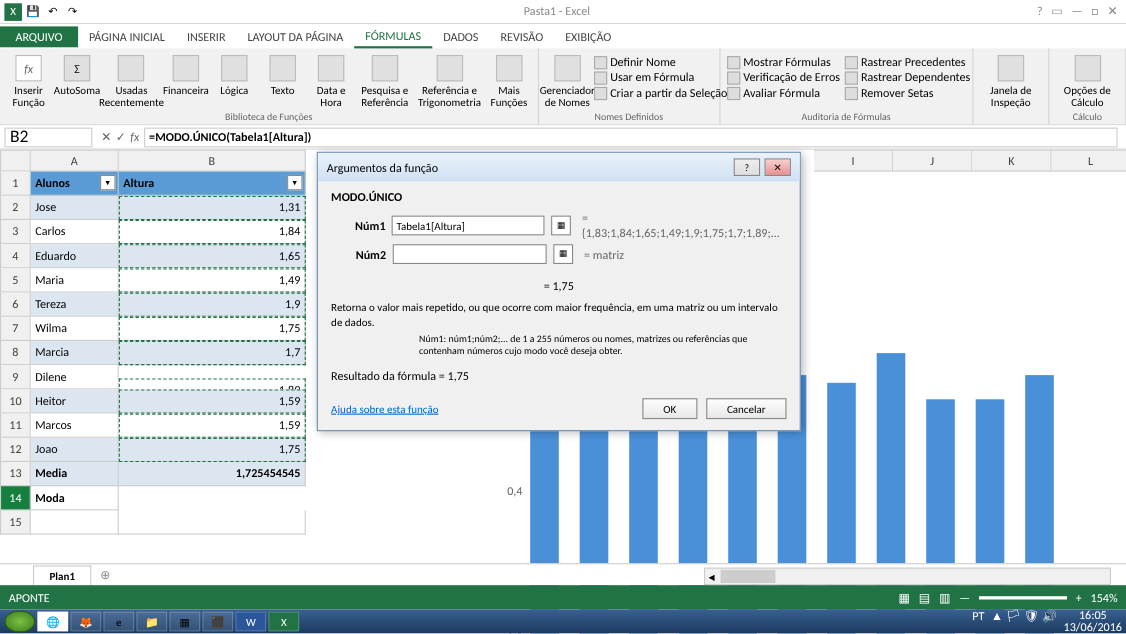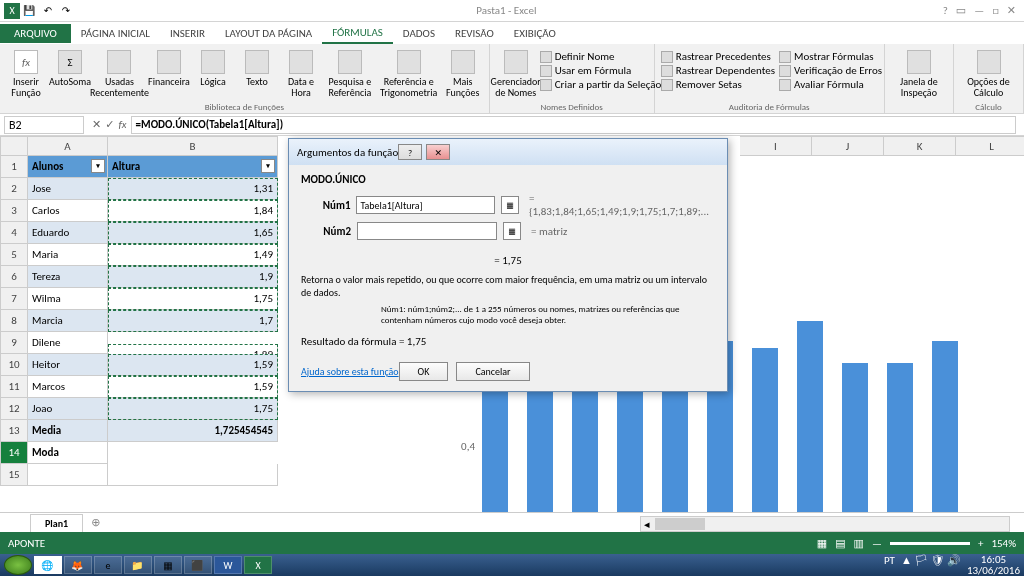--- a/index.html
+++ b/index.html
@@ -17,21 +17,21 @@
 .ribbon-group{border-right:1px solid #d4d4d4;padding:2px 6px;display:flex;flex-direction:column;position:relative;height:100%}
 .ribbon-group-label{font-size:9px;color:#666;text-align:center;position:absolute;bottom:1px;left:0;right:0}
 .rg-content{display:flex;gap:4px;flex:1;align-items:flex-start;padding-top:2px}
 .big-btn{display:flex;flex-direction:column;align-items:center;gap:2px;padding:2px 4px;min-width:40px}
 .big-btn-icon{width:24px;height:24px;background:#e0e0e0;border:1px solid #bbb}
 .big-btn-label{font-size:10px;text-align:center;line-height:1.1}
 .small-items{display:flex;flex-direction:column;gap:1px;font-size:10px;padding-top:2px}
 .small-item{display:flex;align-items:center;gap:3px;white-space:nowrap}
 .small-icon{width:12px;height:12px;background:#ddd;border:1px solid #aaa;flex-shrink:0}
 .namebox-row{height:22px;display:flex;align-items:center;border-bottom:1px solid #d4d4d4;background:#fff}
-.namebox{width:80px;border:1px solid #ccc;height:18px;margin:0 4px;padding:0 4px;font-size:12px;display:flex;align-items:center}
+.namebox{width:80px;border:1px solid #ccc;height:18px;margin:0 4px;padding:0 4px;font-size:16px;display:flex;align-items:center}
 .fb-btns{display:flex;gap:4px;padding:0 4px;color:#666}
 .formula-bar{flex:1;border:1px solid #ccc;height:18px;margin-right:8px;padding:0 4px;font-size:11px;display:flex;align-items:center;font-weight:bold}
 .sheet-area{display:flex;height:380px;position:relative}
 .grid{position:relative}
 .col-headers{display:flex;height:20px}
 .corner{width:28px;height:20px;background:#f0f0f0;border:1px solid #ccc}
 .col-h{height:20px;background:#f0f0f0;border:1px solid #ccc;border-left:none;text-align:center;line-height:20px;color:#444;font-size:11px}
 .col-A{width:80px}.col-B{width:170px}
 .rows{}
 .row{display:flex;height:22px}
@@ -46,35 +46,35 @@
 .dash-border{outline:2px dashed #217346;outline-offset:-1px}
 .active-cell{outline:2px solid #217346;outline-offset:-1px}
 .far-cols{display:flex}
 .far-col{width:72px;height:20px;background:#f0f0f0;border:1px solid #ccc;border-left:none;text-align:center;line-height:20px;font-size:11px;color:#444}
 .chart-area{position:absolute;left:440px;top:160px;width:530px;height:340px}
 .chart{position:relative;width:100%;height:100%}
 .bars{position:absolute;left:40px;bottom:50px;right:10px;top:10px;display:flex;align-items:flex-end;gap:14px;justify-content:space-around}
 .bar{width:26px;background:#4a90d9}
 .ylabels{position:absolute;left:0;bottom:50px;top:10px;width:35px;display:flex;flex-direction:column-reverse;justify-content:space-between;text-align:right;font-size:9px;color:#666}
 .dialog{position:absolute;left:288px;top:138px;width:440px;background:#f0f0f0;border:1px solid #6b8db3;box-shadow:2px 2px 8px rgba(0,0,0,0.3);z-index:100}
-.dialog-title{background:linear-gradient(#eaf2fb,#cfe0f3);height:26px;display:flex;align-items:center;padding:0 8px;font-size:11px;}
+.dialog-title{background:linear-gradient(#eaf2fb,#cfe0f3);height:26px;display:flex;align-items:center;padding:0 8px;font-size:11px;justify-content:space-between}
 .dialog-close{display:flex;gap:4px}
 .dc-btn{width:24px;height:16px;border:1px solid #888;background:linear-gradient(#f8d0d0,#e89090);font-size:9px;display:flex;align-items:center;justify-content:center}
 .dc-help{background:linear-gradient(#eee,#ddd)}
 .dialog-body{padding:8px 12px;font-size:10px}
 .func-name{font-weight:bold;margin-bottom:6px}
 .arg-row{display:flex;align-items:center;gap:6px;margin-bottom:4px}
 .arg-label{width:50px;text-align:right;font-weight:bold}
 .arg-input{width:140px;height:18px;border:1px solid #888;padding:0 3px;font-size:10px}
 .arg-btn{width:18px;height:18px;border:1px solid #888;background:#fff;font-size:8px}
 .arg-val{color:#666;margin-left:4px}
 .desc{margin:14px 0 6px;text-align:center}
 .desc-detail{margin:4px 0;padding-left:80px;font-size:9px}
 .result-row{margin-top:10px}
-.dialog-footer{display:flex;align-items:center;padding:6px 12px 10px}
+.dialog-footer{display:flex;justify-content:space-between;align-items:center;padding:6px 12px 10px}
 .help-link{color:#0066cc;text-decoration:underline;font-size:10px}
 .dlg-btns{display:flex;gap:8px}
 .dlg-btn{padding:2px 18px;border:1px solid #888;background:linear-gradient(#fdfdfd,#e8e8e8);font-size:10px}
 .sheet-tabs{height:20px;background:#fff;border-top:1px solid #ccc;display:flex;align-items:center;padding-left:30px;position:absolute;bottom:44px;left:0;right:0}
 .sheet-tab{padding:2px 14px;border:1px solid #ccc;border-bottom:none;background:#fff;font-size:10px;font-weight:bold}
 .sheet-add{padding:2px 8px;color:#888}
 .hscroll{position:absolute;bottom:44px;right:14px;width:370px;height:16px;background:#f0f0f0;border:1px solid #ccc;display:flex;align-items:center}
 .hscroll-thumb{width:50px;height:12px;background:#cdcdcd;margin-left:2px}
 .statusbar{height:22px;background:#217346;color:#fff;display:flex;align-items:center;justify-content:space-between;padding:0 8px;font-size:10px;position:absolute;bottom:22px;left:0;right:0}
 .status-right{display:flex;align-items:center;gap:8px}
@@ -190,43 +190,43 @@
           </div>
       </div>
     </div>
     <div class="ribbon-group-label">Nomes Definidos</div>
   </div>
   <div class="ribbon-group" style="min-width:230px">
     <div class="rg-content">
       <div class="small-items">
         <div class="small-item">
             <span class="small-icon"></span>
+            <span>Mostrar Fórmulas</span>
+          </div>
+        <div class="small-item">
+            <span class="small-icon"></span>
+            <span>Verificação de Erros</span>
+          </div>
+        <div class="small-item">
+            <span class="small-icon"></span>
+            <span>Avaliar Fórmula</span>
+          </div>
+      </div>
+      <div class="small-items">
+        <div class="small-item">
+            <span class="small-icon"></span>
             <span>Rastrear Precedentes</span>
           </div>
         <div class="small-item">
             <span class="small-icon"></span>
             <span>Rastrear Dependentes</span>
           </div>
         <div class="small-item">
             <span class="small-icon"></span>
             <span>Remover Setas</span>
-          </div>
-      </div>
-      <div class="small-items">
-        <div class="small-item">
-            <span class="small-icon"></span>
-            <span>Mostrar Fórmulas</span>
-          </div>
-        <div class="small-item">
-            <span class="small-icon"></span>
-            <span>Verificação de Erros</span>
-          </div>
-        <div class="small-item">
-            <span class="small-icon"></span>
-            <span>Avaliar Fórmula</span>
           </div>
       </div>
     </div>
     <div class="ribbon-group-label">Auditoria de Fórmulas</div>
   </div>
   <div class="ribbon-group" style="min-width:55px">
     <div class="rg-content">
         <div class="big-btn">
           <div class="big-btn-icon"></div>
           <div class="big-btn-label">Janela de

